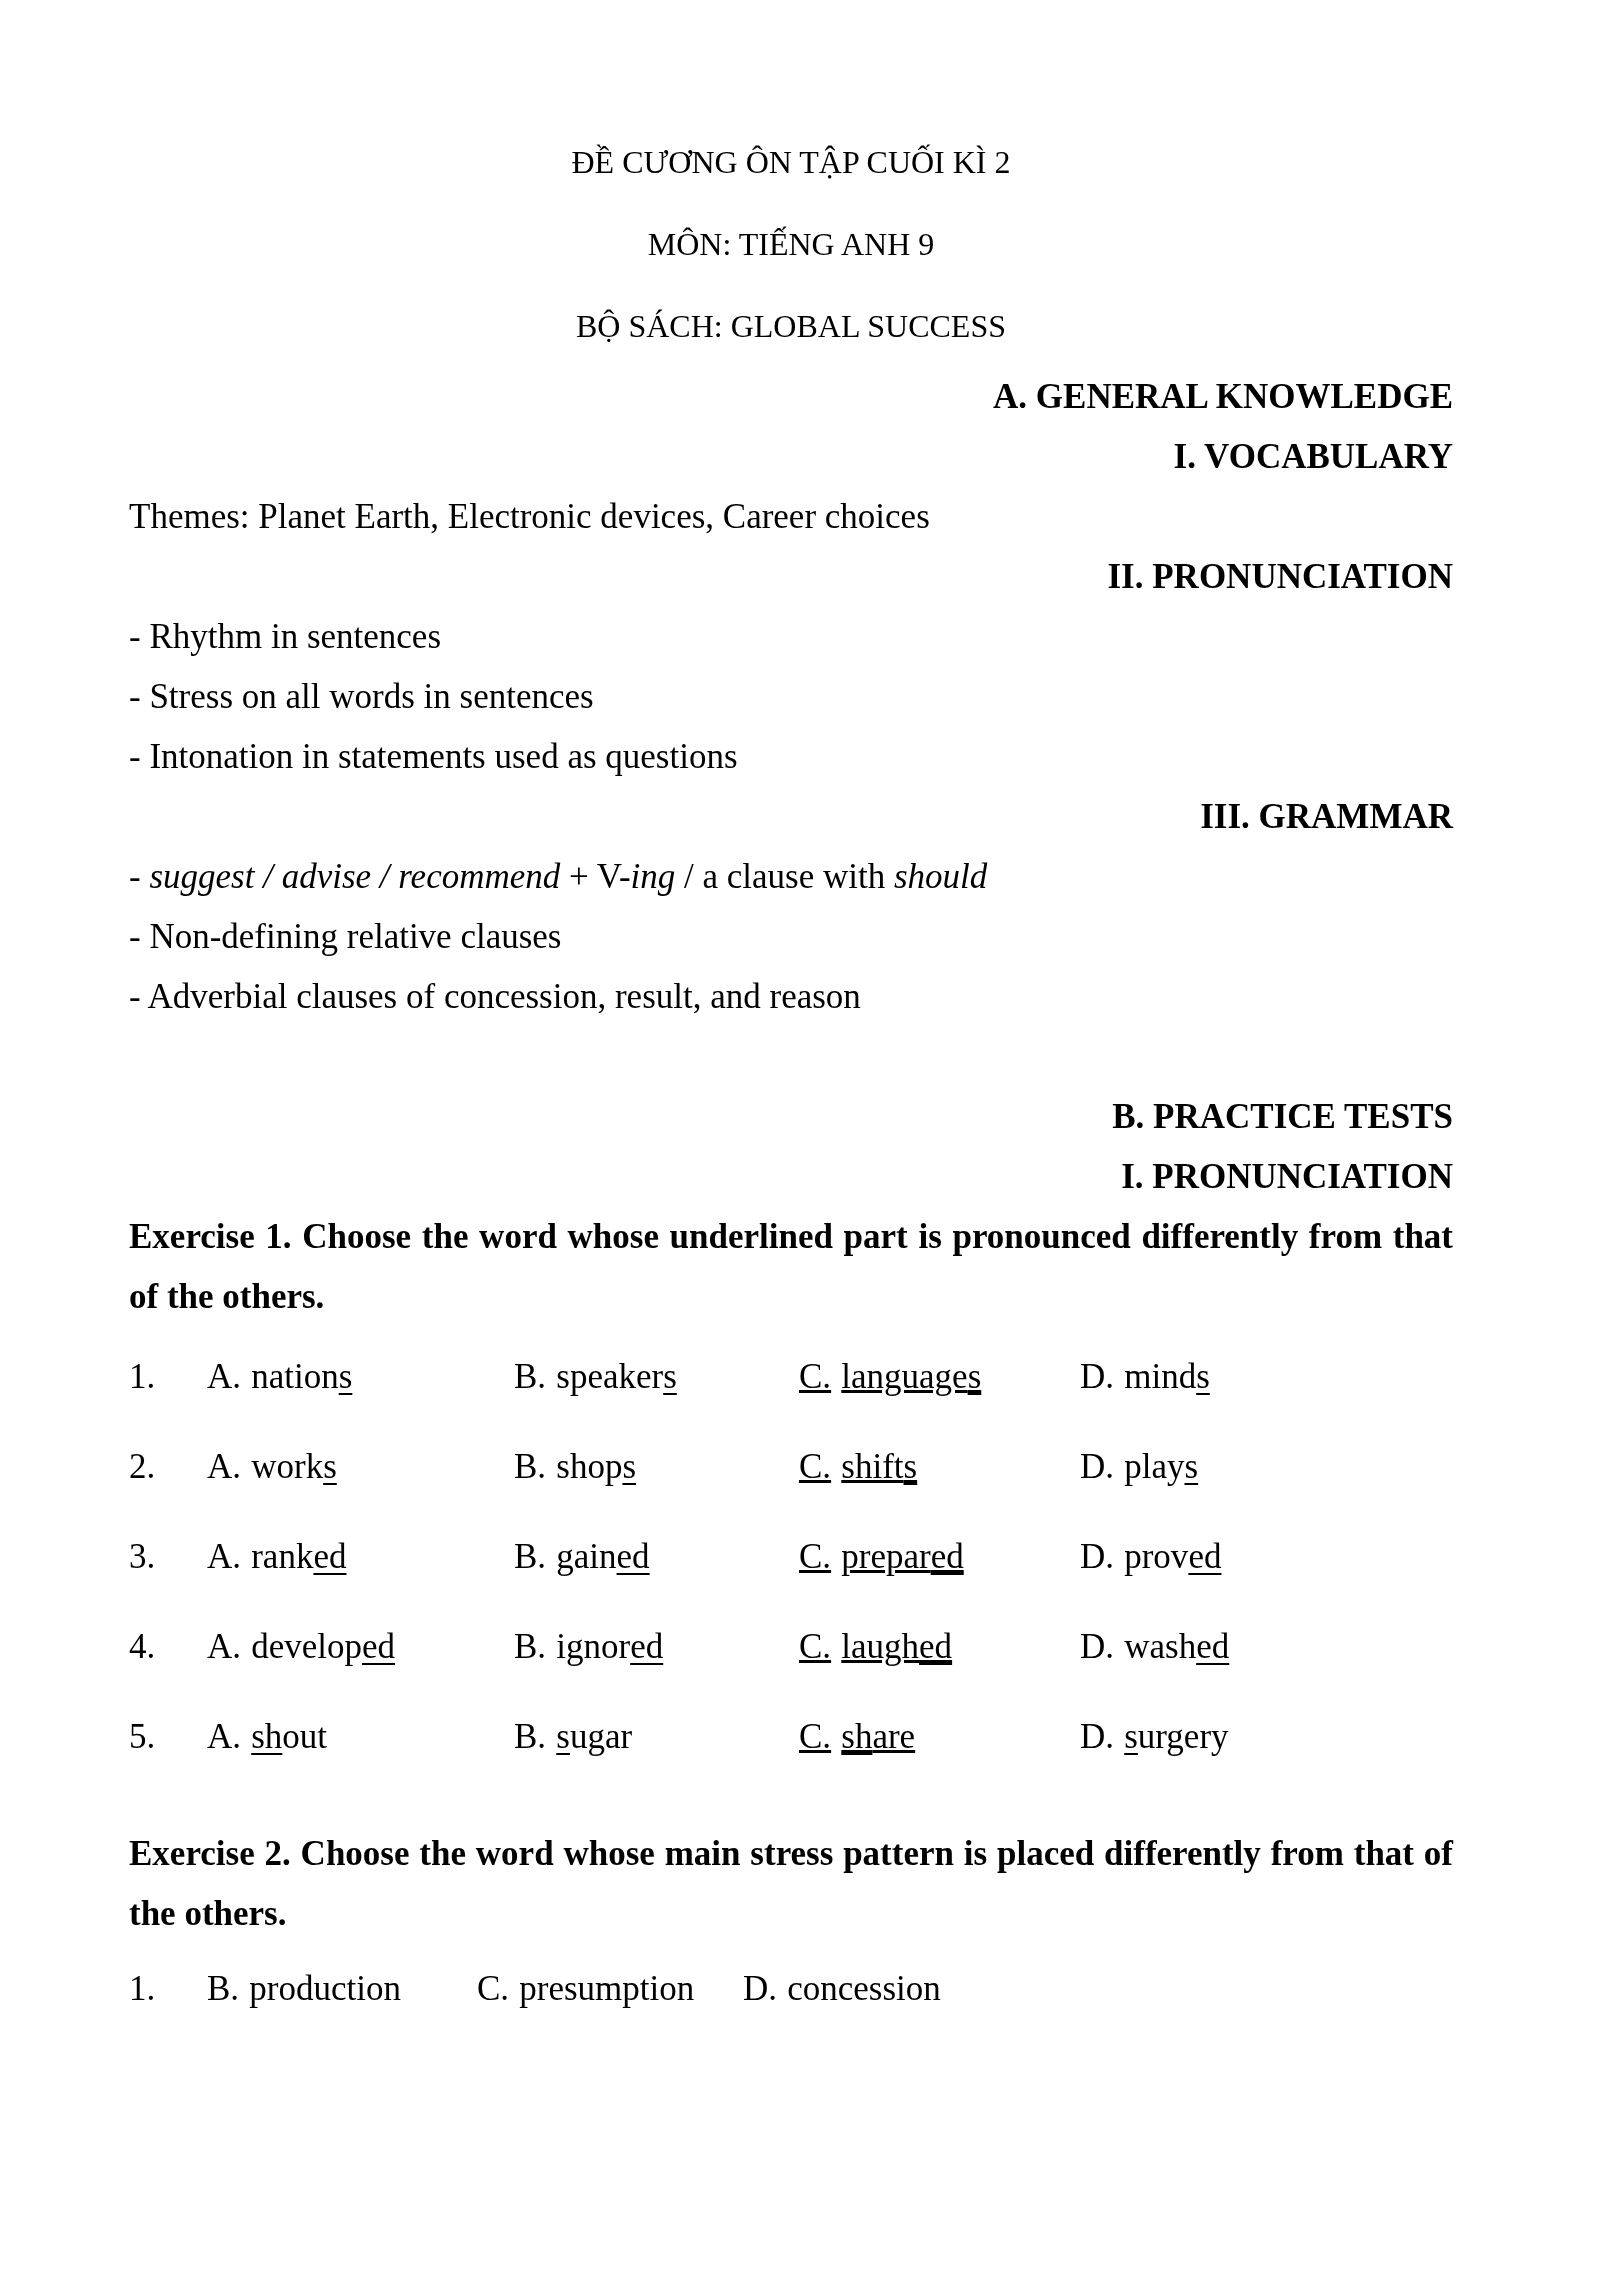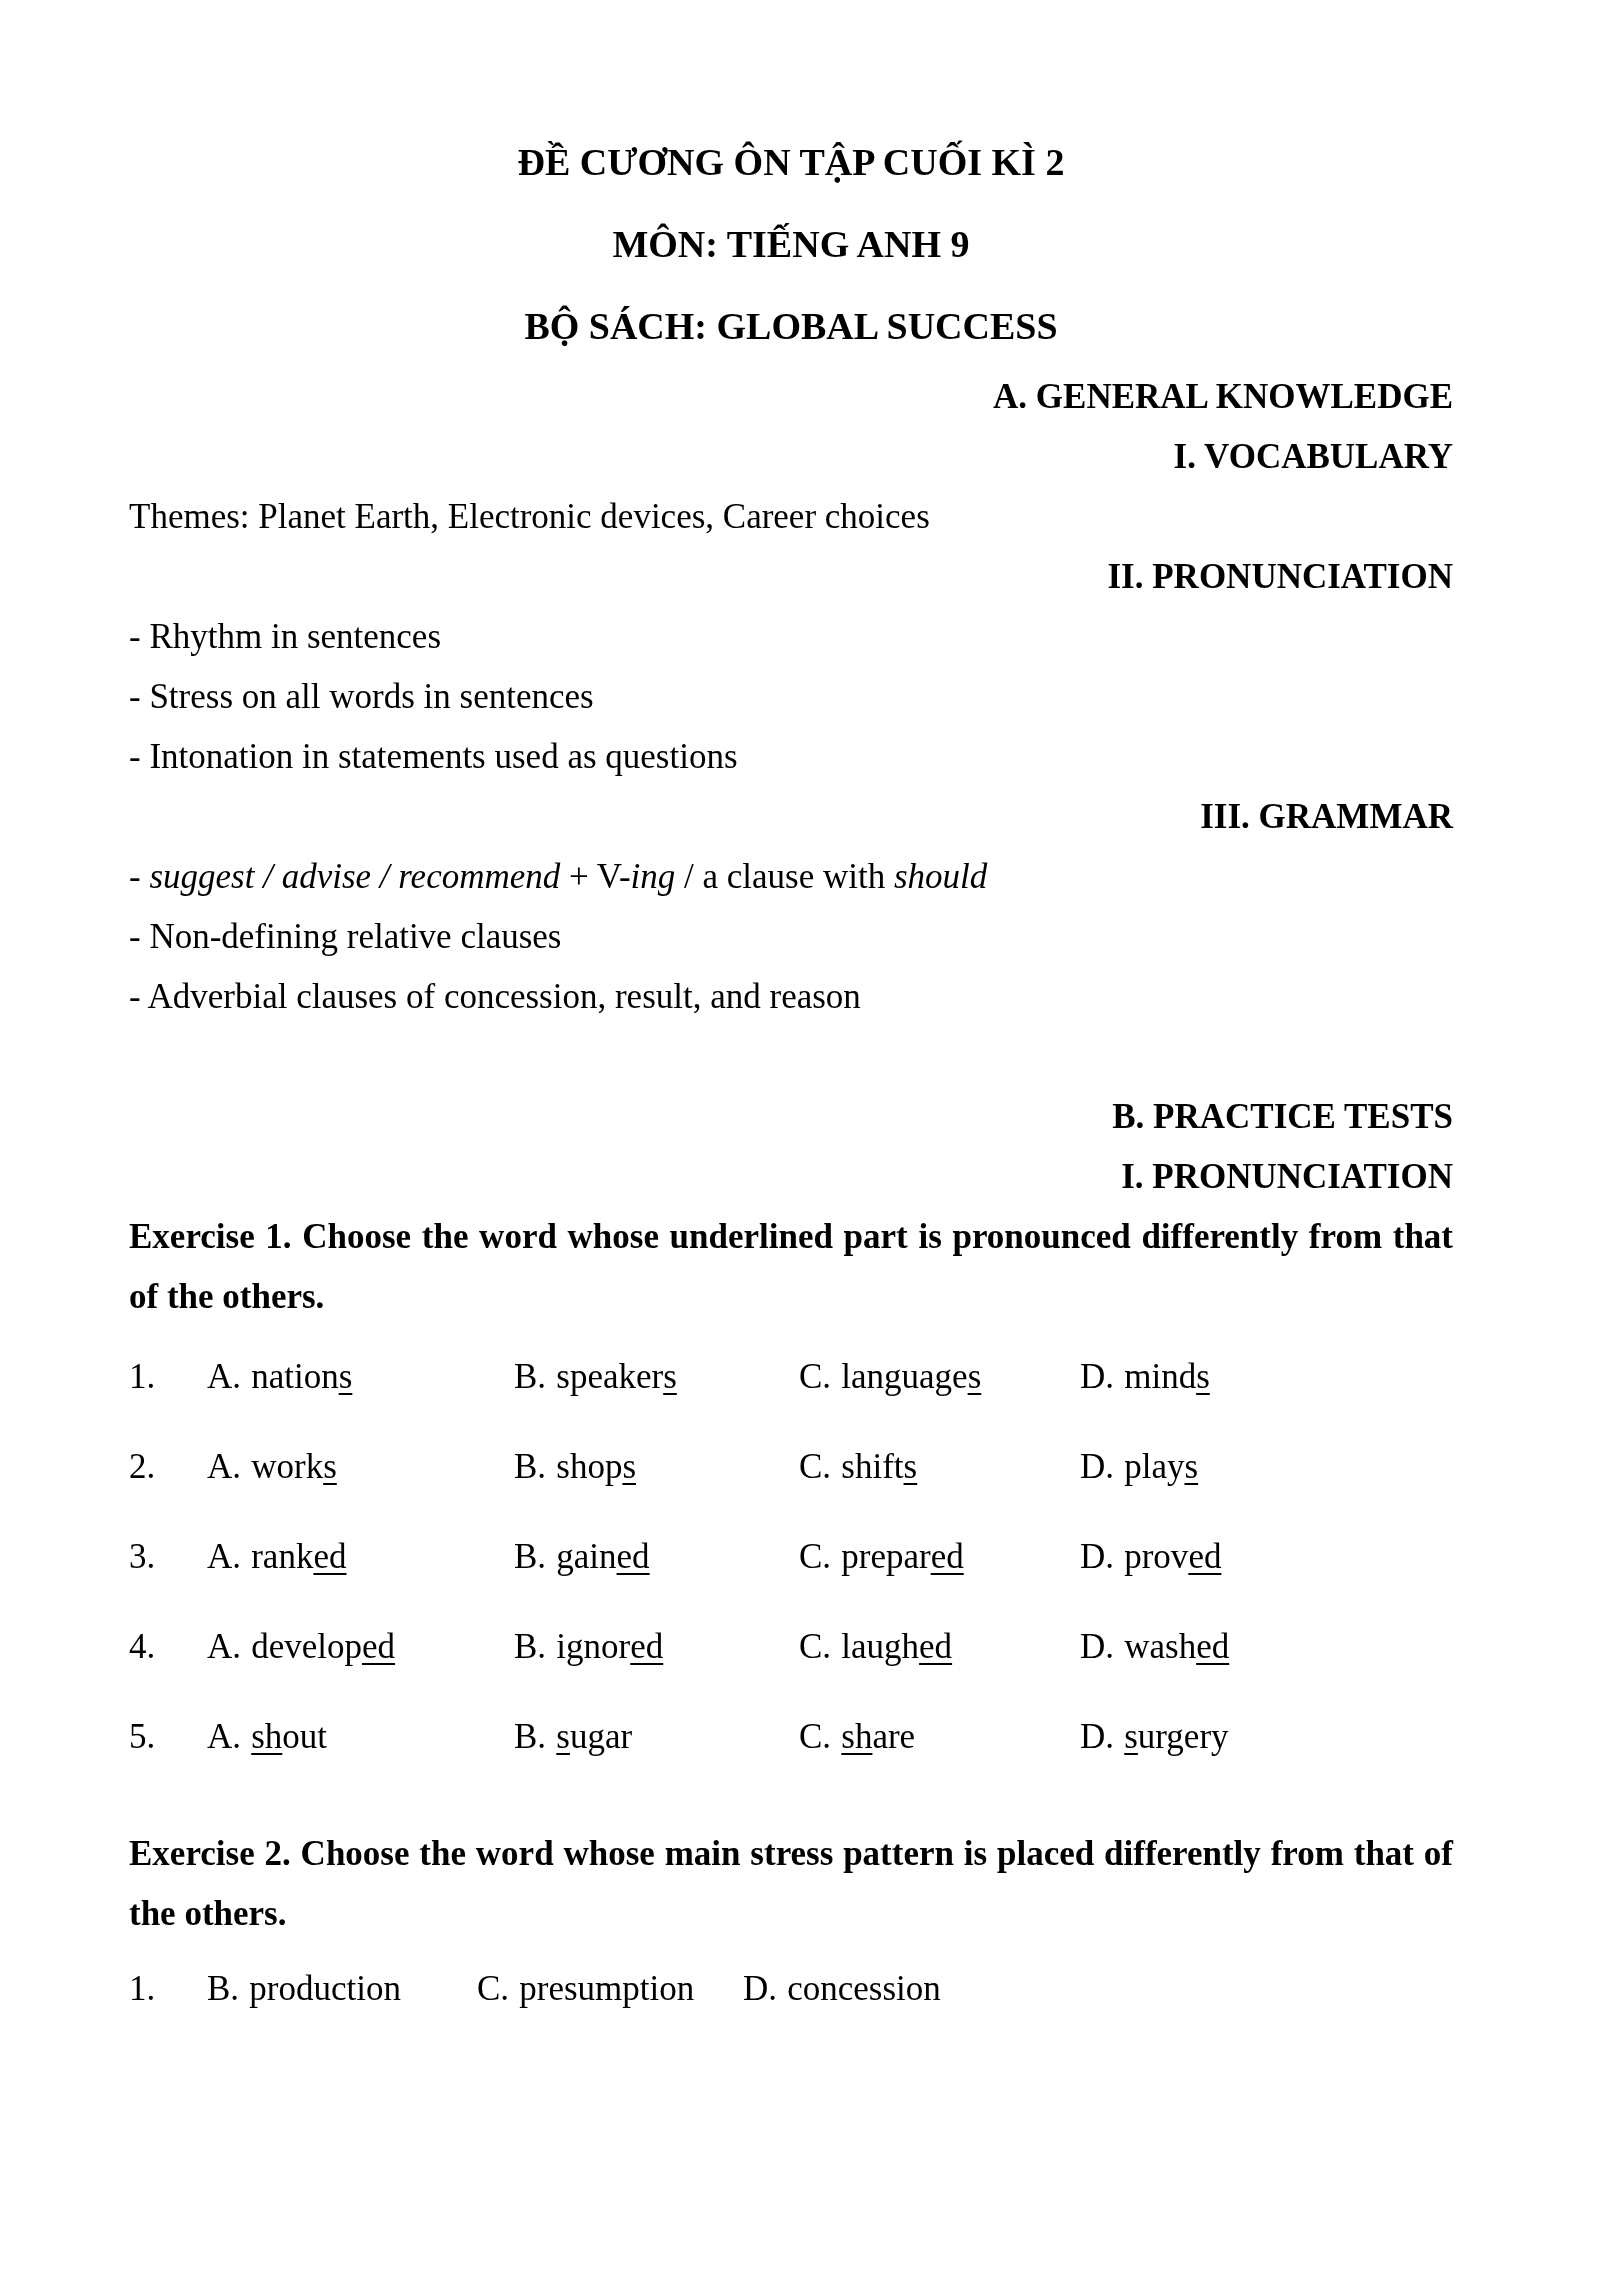--- a/index.html
+++ b/index.html
@@ -11,22 +11,22 @@
     background: #ffffff;
     color: #000000;
     font-family: "Liberation Serif", "DejaVu Serif", serif;
     font-size: 35px;
     padding: 121px 163px 0 129px;
     overflow: hidden;
   }
   p { margin: 0; }
   .title {
     text-align: center;
-    font-weight: bold;
-    font-size: 38px;
+    font-weight: normal;
+    font-size: 32px;
     line-height: 82px;
     white-space: nowrap;
   }
   .line { line-height: 60px; }
   .b { font-weight: bold; text-align: right; }
   .i { font-style: italic; }
   .spacer { height: 60px; }
   .ex-title {
     font-weight: bold;
     text-align: justify;
@@ -37,21 +37,21 @@
   .rows-ex2 { margin-top: 15.6px; }
   .qrow {
     display: flex;
     line-height: 60px;
     margin-bottom: 30px;
   }
   .qnum { width: 78px; flex: 0 0 auto; }
   .opt { white-space: nowrap; }
   .ex1 .col-a { width: 293px; flex: 0 0 auto; }
   .ex1 .col-b { width: 285px; flex: 0 0 auto; margin-left: 14px; }
-  .ex1 .col-c { width: 281px; flex: 0 0 auto; }
+  .ex1 .col-c { width: 281px; flex: 0 0 auto; text-decoration: underline; }
   .ex2 .col-a { width: 273px; flex: 0 0 auto; }
   .ex2 .col-b { width: 270px; flex: 0 0 auto; }
   .ex2 .col-c { width: 266px; flex: 0 0 auto; }
   .col-d { flex: 1 1 auto; }
   .lbl { margin-right: 10.2px; }
   u {
     text-decoration: underline;
     text-decoration-thickness: 2.3px;
     text-underline-offset: 4.7px;
   }

